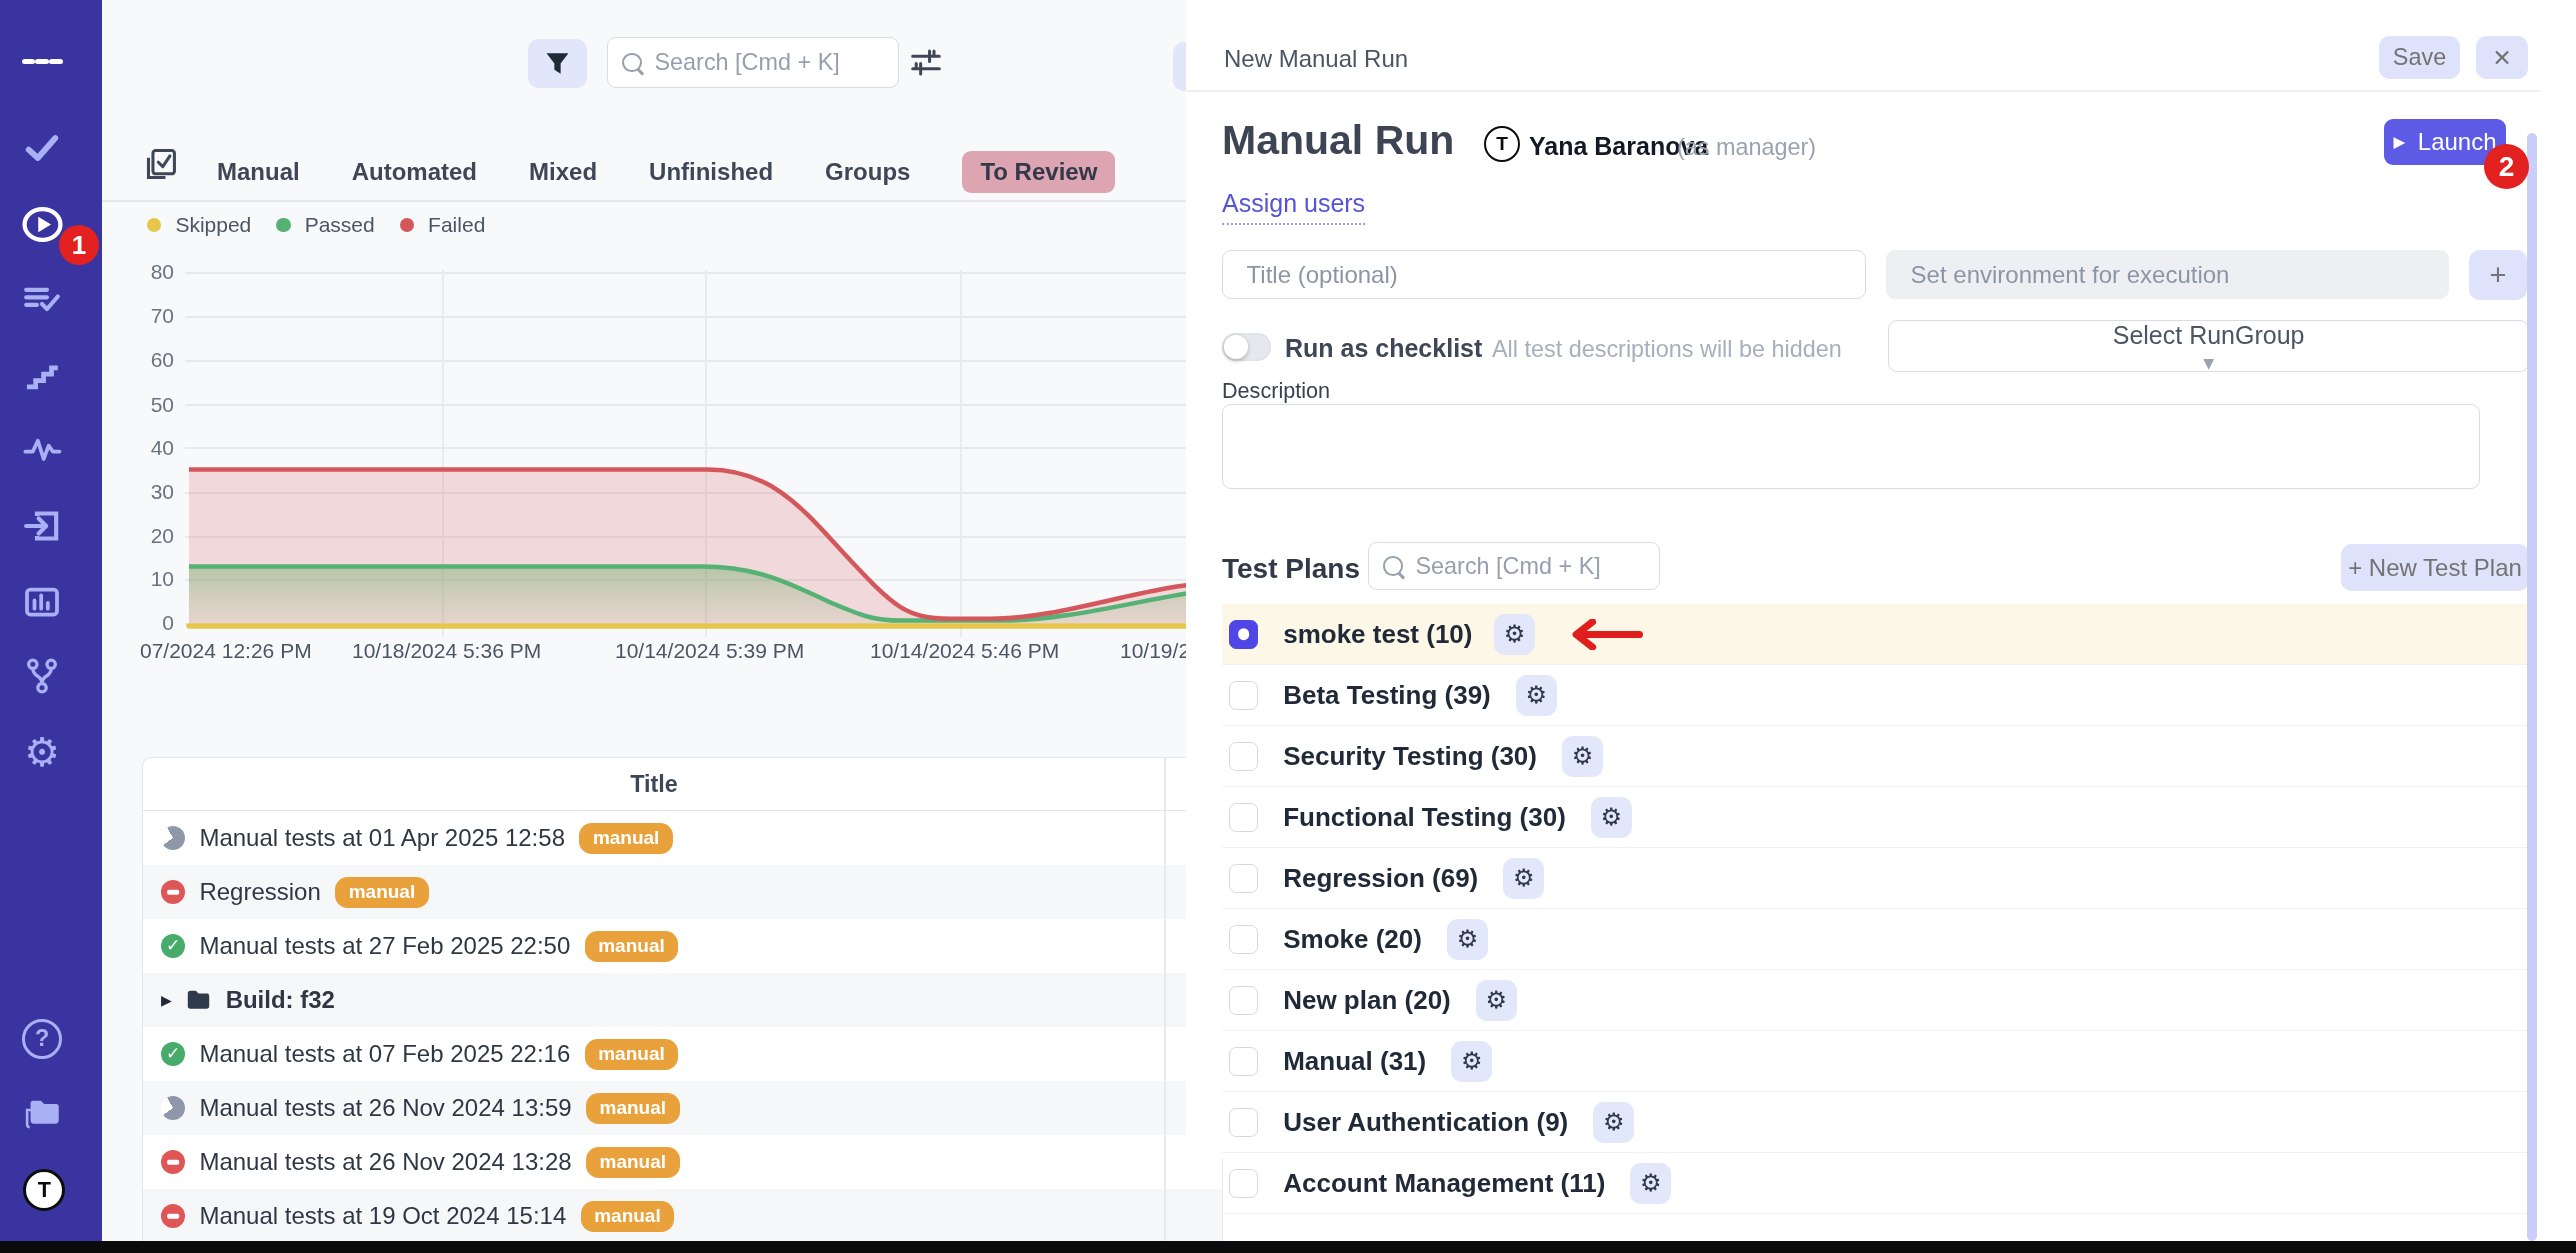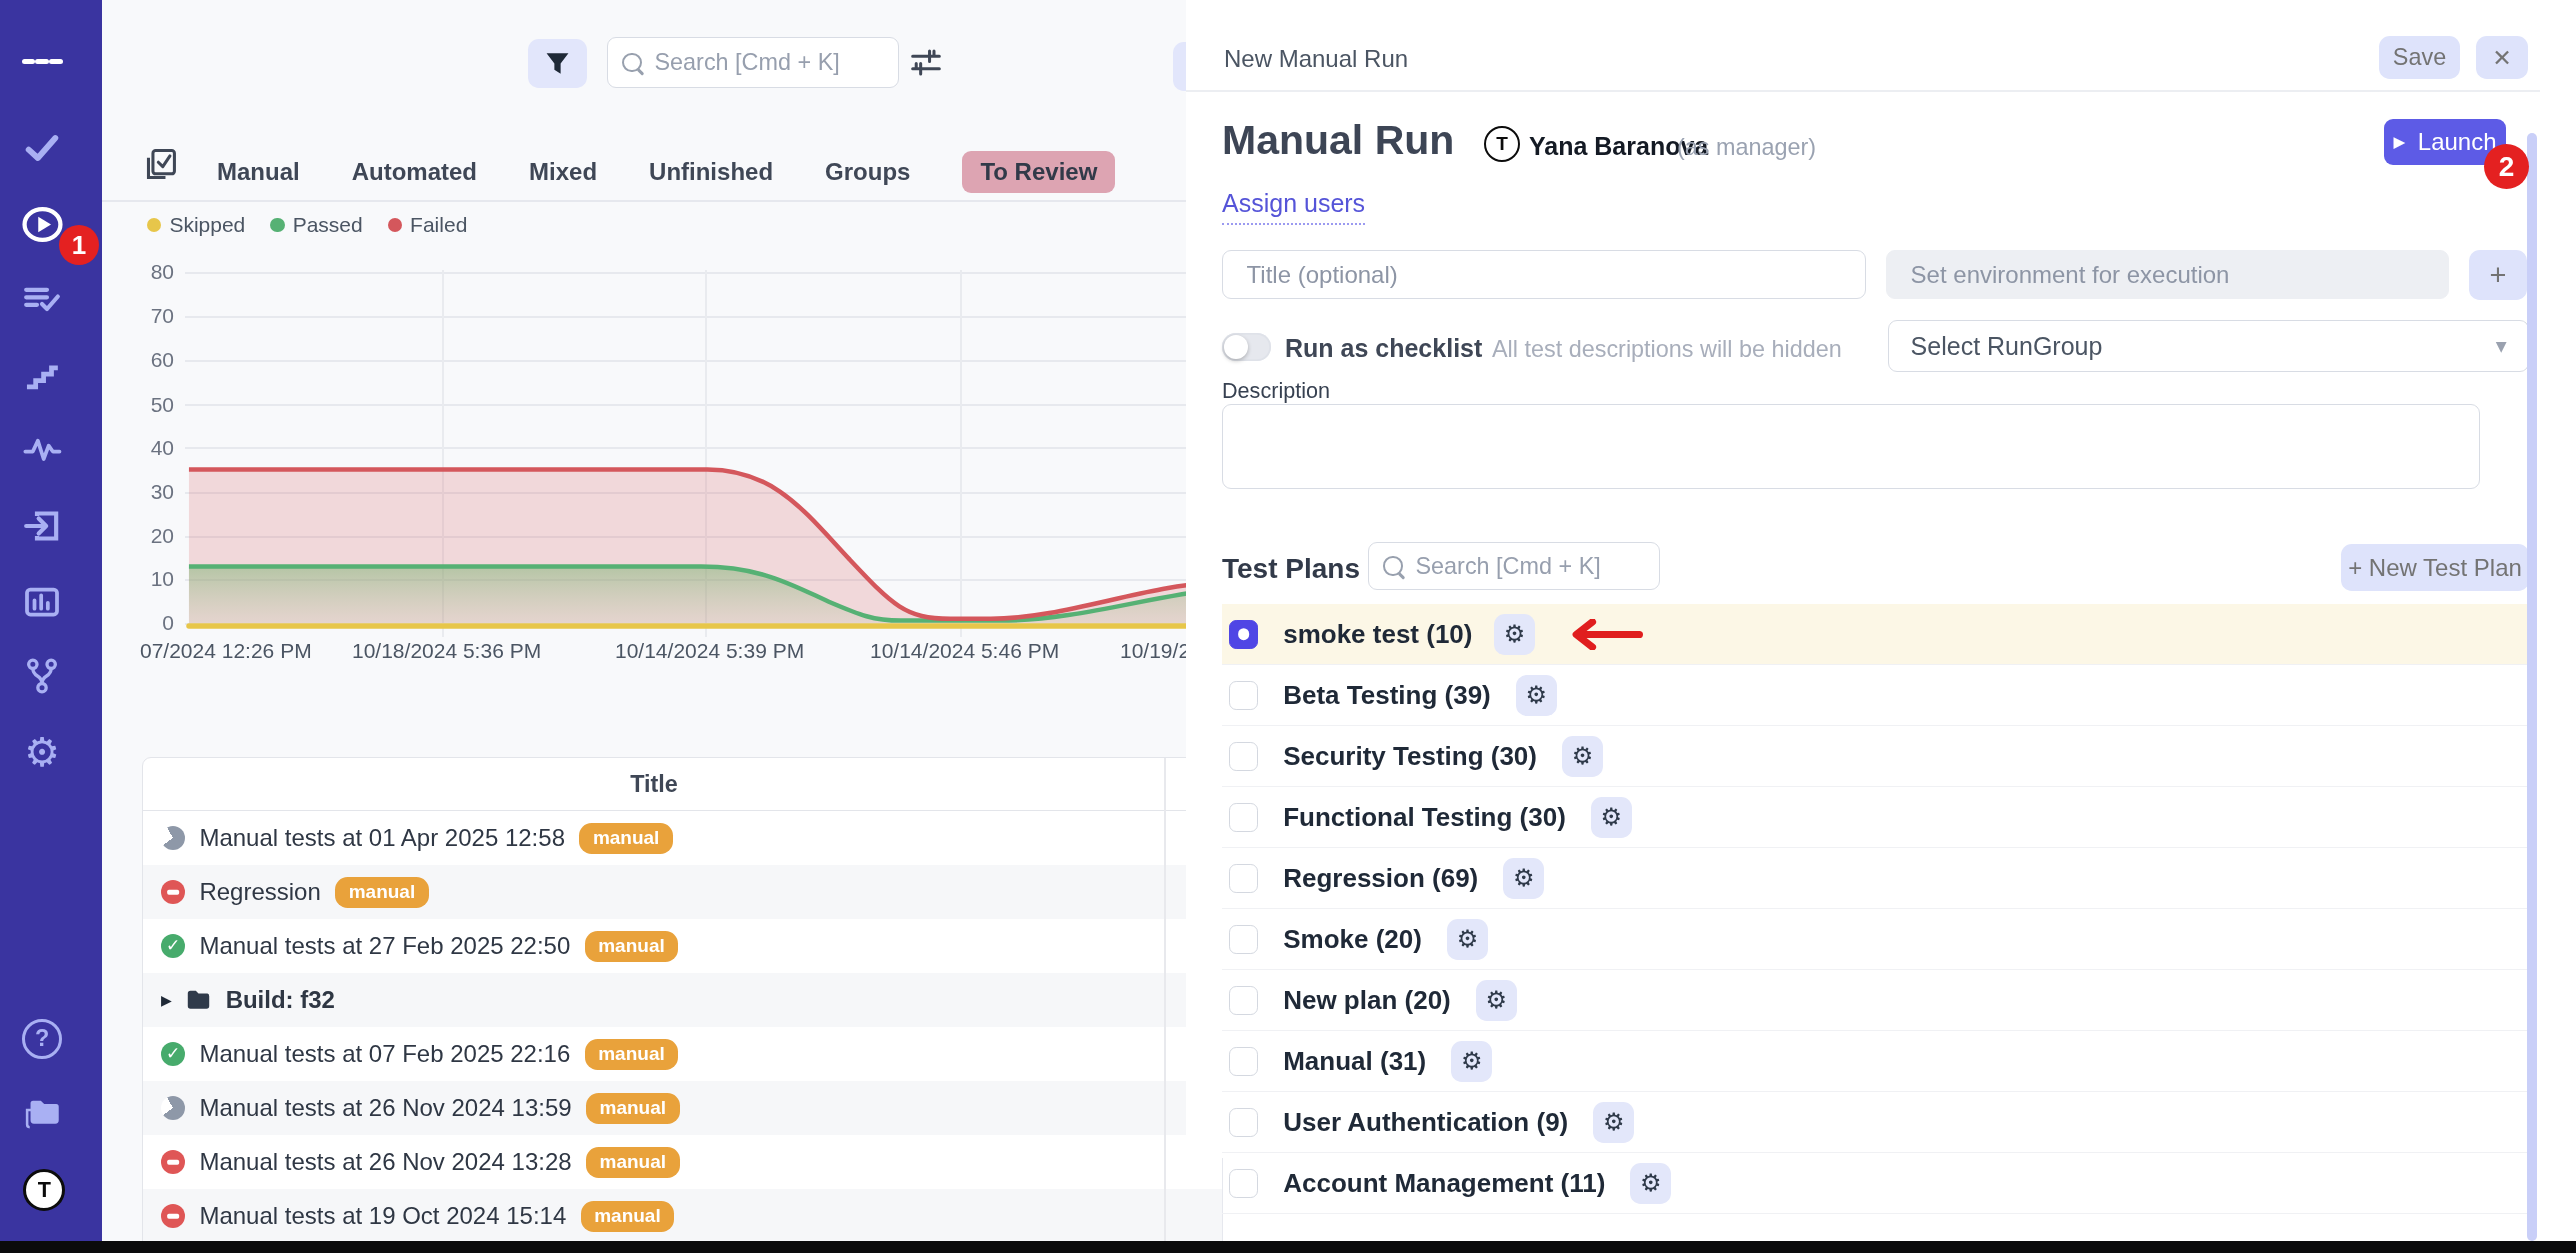--- a/index.html
+++ b/index.html
@@ -20,21 +20,21 @@
   .btn-lav{background:#e2e6fb;border-radius:10.8px;display:flex;align-items:center;justify-content:center;color:#273043;}
   .search-box{background:#fff;border:1.8px solid #d8dce4;border-radius:9px;display:flex;align-items:center;padding:0 14.4px;gap:10.8px;}
   .search-box input{border:0;outline:0;background:transparent;font-size:23.4px;color:#4b5563;width:100%;font-family:inherit;}
   .search-box input::placeholder{color:#979fae;}
   .mag{width:15.3px;height:15.3px;border:2.7px solid #98a0ae;border-radius:50%;position:relative;flex:0 0 auto;}
   .mag::after{content:"";position:absolute;width:2.7px;height:8px;background:#98a0ae;left:14.4px;top:13.5px;transform:rotate(-45deg);border-radius:1.8px;}
   .tabs{display:flex;align-items:center;gap:52px;font-size:24px;color:#3f4756;font-weight:600;}
   .tab{cursor:pointer;}
   .tab-badge{background:#dda4b2;color:#323a49;border-radius:9px;padding:7.2px 18px;}
   .legend{display:flex;align-items:center;gap:25px;font-size:21px;color:#4b5563;}
-  .legend .it{display:flex;align-items:center;gap:8px;}
+  .legend .it{display:flex;align-items:center;gap:14px;}
   .dot{width:14.4px;height:14.4px;border-radius:50%;}
   .ytick{position:absolute;width:43px;text-align:right;font-size:21px;color:#6b7280;}
   .xlab{position:absolute;font-size:21px;color:#4b5563;white-space:nowrap;}
   .hgrid{position:absolute;height:1.8px;background:#e7e9ee;}
   .vgrid{position:absolute;width:1.8px;background:#e9ebef;}
   
   #runs-table{position:absolute;left:141px;top:757px;width:1261px;background:#fff;border:1.8px solid #e3e5ea;border-radius:9px 9px 0 0;}
   .thead{height:52px;display:flex;align-items:center;border-bottom:1.8px solid #e3e5ea;}
   .thead .tt{width:1022px;text-align:center;font-size:23.4px;font-weight:bold;color:#3f4756;}
   .trow{height:54px;display:flex;align-items:center;padding-left:18px;gap:14.4px;}
@@ -53,21 +53,21 @@
   .drawer-divider{position:absolute;left:0;top:90px;width:1354px;height:1.8px;background:#eceef2;}
   .lav-btn{background:#dee3fb;border-radius:10.8px;display:flex;align-items:center;justify-content:center;font-size:23.4px;color:#737373;}
   #launch-btn{background:#5d5be6;color:#fff;border-radius:9px;display:flex;align-items:center;justify-content:center;gap:12.6px;font-size:24px;}
   .link{color:#5554d8;font-size:25px;border-bottom:2.7px dotted #9b9af0;padding-bottom:4.5px;}
   .field{border:1.8px solid #d8dce4;border-radius:9px;display:flex;align-items:center;padding:0 21.6px;background:#fff;}
   .field input{border:0;outline:0;width:100%;font-size:24px;color:#4b5563;background:transparent;font-family:inherit;}
   .field input::placeholder{color:#8d95a5;}
   .field.gray{background:#edeff3;border-color:#edeff3;}
   .toggle{width:49px;height:28px;background:#e6e8ee;border-radius:14.4px;position:relative;box-shadow:inset 0 0 0 1.8px #dfe2e9;}
   .toggle .knob{position:absolute;left:1.8px;top:1.8px;width:24px;height:24px;background:#fff;border-radius:50%;box-shadow:0 1.8px 4.5px rgba(0,0,0,.25);}
-  .select{border:1.8px solid #d8dce4;border-radius:9px;display:flex;align-items:center;justify-content:space-between;padding:0 21.6px;font-size:25px;color:#4b5563;background:#fff;}
+  .select{border:1.8px solid #d8dce4;border-radius:9px;display:flex;align-items:center;justify-content:space-between;padding:0 21.6px;font-size:25px;color:#4b5563;background:#fff;flex-direction:column;}
   .select .car{color:#9aa1af;font-size:21.6px;}
   textarea.desc{position:absolute;border:1.8px solid #d8dce4;border-radius:9px;resize:none;outline:none;background:#fff;font-family:inherit;}
   .plan-row{display:flex;align-items:center;height:60px;padding-left:7.2px;gap:25px;border-bottom:1.8px solid #f0f1f4;}
   .plan-row.hl{background:#fcf7e6;}
   .cb{width:27px;height:27px;border:1.8px solid #d4d8e0;border-radius:7.2px;background:#fff;flex:0 0 auto;}
   .cb.on{background:#4f46e5;border-color:#4f46e5;position:relative;}
   .cb.on::after{content:"";position:absolute;width:11.7px;height:11.7px;background:#fff;border-radius:50%;left:50%;top:50%;transform:translate(-50%,-50%);}
   .plan-label{font-size:26px;font-weight:600;color:#1f2937;}
   .gear-btn{width:41px;height:41px;background:#e3e7fa;border-radius:10.8px;display:flex;align-items:center;justify-content:center;font-size:24px;color:#2f3a4a;flex:0 0 auto;}
   #scroll-thumb{position:absolute;left:1341px;top:133px;width:10px;height:1108px;background:#c9cff8;border-radius:5.4px;}

